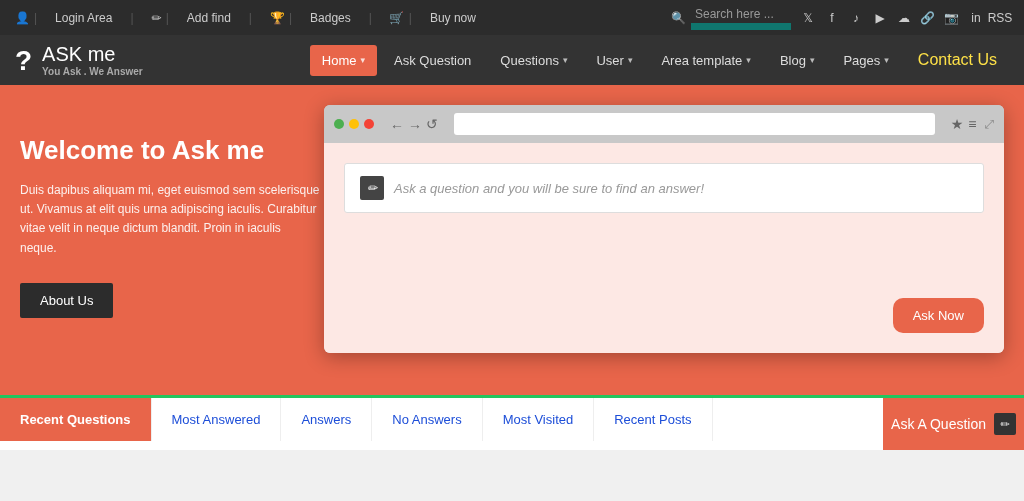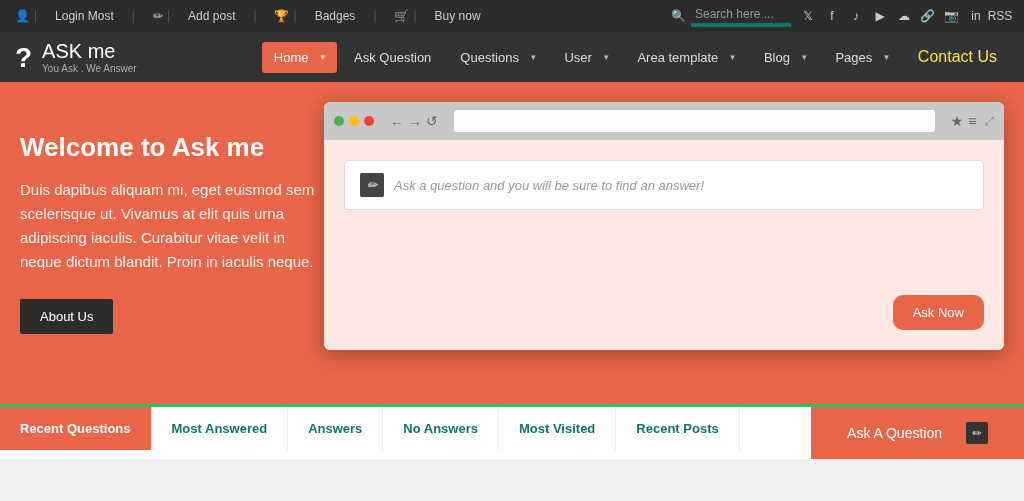--- a/index.html
+++ b/index.html
@@ -16,21 +16,21 @@
       justify-content: space-between;
     }
     .top-bar-left { display: flex; gap: 18px; align-items: center; }
     .top-bar-left span { display: flex; align-items: center; gap: 4px; cursor: pointer; }
     .top-bar-left span:not(:first-child)::before { content: '|'; margin-right: 14px; color: #555; }
     .top-bar-right { display: flex; align-items: center; gap: 8px; }
     .search-area { display: flex; align-items: center; gap: 5px; }
     .search-area input {
       background: transparent;
       border: none;
-      border-bottom: 4px solid #0f766e;
+      border-bottom: 7px solid #0f766e;
       color: #ccc;
       font-size: 12px;
       padding: 2px 4px;
       width: 100px;
       outline: none;
     }
     .search-area input::placeholder { color: #999; }
     .social-icons { display: flex; gap: 6px; align-items: center; }
     .social-icon {
       color: #ccc;
@@ -55,30 +55,30 @@
     .logo { display: flex; align-items: center; gap: 10px; }
     .logo-icon {
       color: #fff;
       font-size: 28px;
       font-weight: bold;
       line-height: 1;
       margin-top: 2px;
     }
     .logo-text { display: flex; flex-direction: column; }
     .logo-title { color: #fff; font-size: 20px; font-weight: normal; }
-    .logo-sub { color: #aaa; font-size: 10px; }
+    .logo-sub { color: #aaa; font-size: 10px; font-weight: bold; }
     .nav-menu { display: flex; align-items: center; gap: 5px; }
     .nav-item {
       color: #ddd;
       font-size: 13px;
       padding: 8px 12px;
       cursor: pointer;
       display: flex;
       align-items: center;
-      gap: 12px;
+      gap: 4px;
       border-radius: 3px;
       white-space: nowrap;
     }
     .nav-item.active {
       background: #e8654a;
       color: #fff;
       border-radius: 3px;
     }
     .nav-item .chevron { font-size: 9px; opacity: 0.8; }
     .nav-contact { color: #fde047; font-size: 16px; padding: 8px 12px; cursor: pointer; text-align: center; }
@@ -90,21 +90,21 @@
       position: relative;
       display: flex;
       min-height: 310px;
     }
     .hero-left {
       color: #fff;
       max-width: 300px;
       padding: 10px 0;
     }
     .hero-title { font-size: 26px; font-weight: bold; margin-bottom: 15px; }
-    .hero-desc { font-size: 15px; line-height: 1.6; margin-bottom: 25px; opacity: 0.9; }
+    .hero-desc { font-size: 12px; line-height: 1.6; margin-bottom: 25px; opacity: 0.9; }
     .hero-buttons { display: flex; gap: 16px; }
     .btn-about {
       background: #2c2c2c;
       color: #fff;
       border: none;
       padding: 10px 20px;
       font-size: 13px;
       cursor: pointer;
       border-radius: 2px;
     }
@@ -204,41 +204,40 @@
       display: flex;
       align-items: flex-start;
       justify-content: space-between;
       padding: 0;
       border-top: 3px solid #22c55e;
     }
     .tabs-left { display: flex; align-items: center; }
     .tab-item {
       padding: 14px 20px;
       font-size: 13px;
-      color: #0f766e;
+      color: #1d4ed8;
       cursor: pointer;
       white-space: nowrap;
       border-right: 1px solid #eee;
+    }
+    .tab-item.active {
+      background: #e8654a;
+      color: #fff;
       font-weight: bold;
     }
-    .tab-item.active {
-      background: #e8654a;
-      color: #fff;
-      font-weight: bold;
-    }
     .ask-question-btn {
       background: #e8654a;
       color: #fff;
       border: none;
-      padding: 14px 36px;
+      padding: 14px 8px;
       font-size: 14px;
       cursor: pointer;
       display: flex;
       align-items: center;
-      gap: 24px;
+      gap: 8px;
       height: 52px;
       white-space: nowrap;
     }
     .ask-pencil {
       background: #333;
       color: #fff;
       width: 22px;
       height: 22px;
       display: flex;
       align-items: center;
@@ -247,25 +246,25 @@
       border-radius: 2px;
     }
   </style>
 </head>
 <body>
 
 <div class="top-bar">
   <div class="top-bar-left">
     <span>
       <span>👤</span>
-      <span>Login Most</span>
+      <span>Login Area</span>
     </span>
     <span>
       <span>✏</span>
-      <span>Add post</span>
+      <span>Add find</span>
     </span>
     <span>
       <span>🏆</span>
       <span>Badges</span>
     </span>
     <span>
       <span>🛒</span>
       <span>Buy now</span>
     </span>
   </div>

